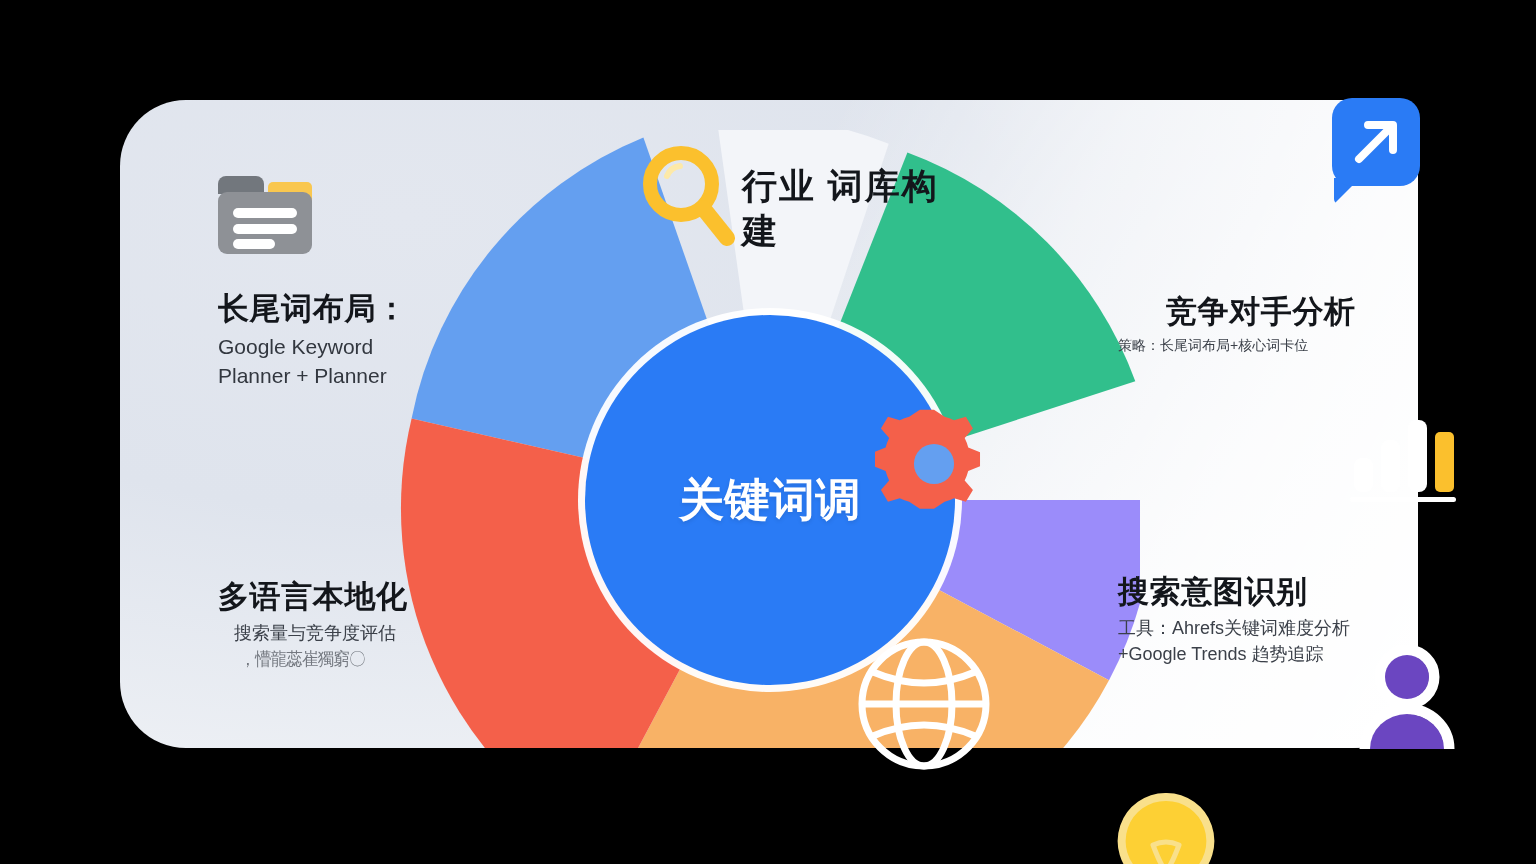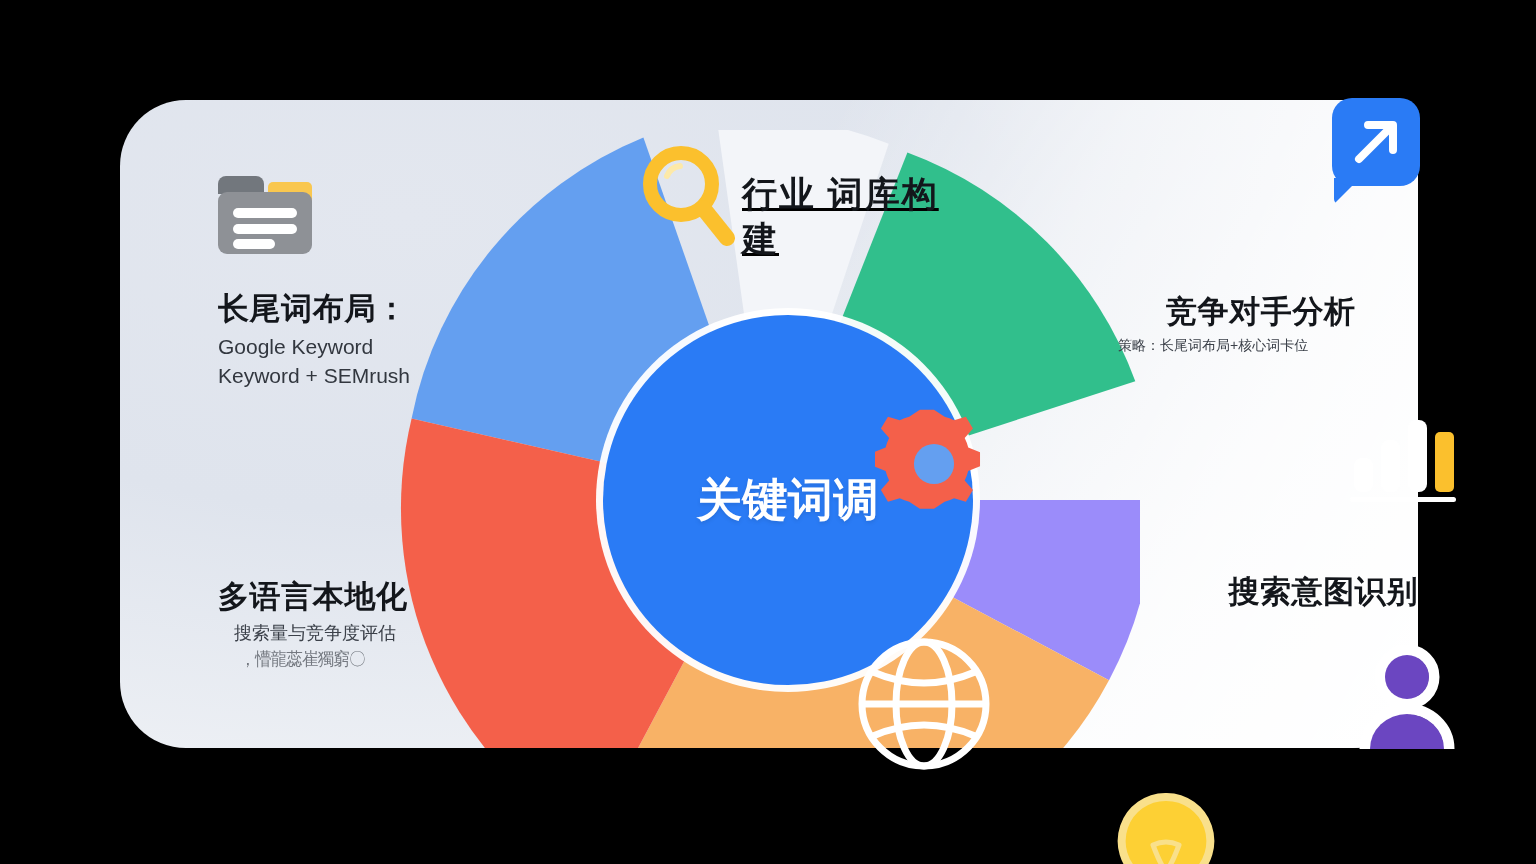--- a/index.html
+++ b/index.html
@@ -33,21 +33,21 @@
     position:absolute;
     left:400px; top:130px;
     width:740px; height:740px;
   }
   .donut {
     position:absolute; left:0; top:0;
     width:740px; height:740px;
   }
   .hub {
     position:absolute;
-    left:203px; top:185px;
+    left:185px; top:185px;
     width:370px; height:370px;
     border-radius:50%;
     background:#2a7bf5;
     display:flex; align-items:center; justify-content:center;
     box-shadow:0 0 0 7px rgba(255,255,255,.95);
   }
   .hub-text {
     color:#fff;
     font-size:45px;
     font-weight:700;
@@ -74,34 +74,34 @@
     font-size:29px; font-weight:700; color:#13161b;
     letter-spacing:.6px; line-height:1.2;
     white-space:nowrap;
   }
   .lbl p {
     font-size:18px; font-weight:400; color:#3b4049;
     line-height:1.42; margin-top:6px;
   }
   .lbl p.en { font-size:21px; color:#32373f; line-height:1.35; }
 
-  .lbl-topcenter { left:742px; top:172px;text-decoration:underline; }
+  .lbl-topcenter { left:742px; top:164px; }
   .lbl-topcenter h3 {
     font-size:35px; line-height:1.28; letter-spacing:2px;
     width:220px; white-space:normal;
   }
 
   .lbl-datasource { left:218px; top:290px; width:230px; }
   .lbl-datasource h3 { font-size:31px; }
 
   .lbl-competitor { left:1118px; top:293px; width:300px; }
   .lbl-competitor h3 { font-size:31px;margin-left:48px; }
   .lbl-competitor p { font-size:14px; }
 
-  .lbl-intent { left:1118px; top:573px; width:300px;text-align:right; }
+  .lbl-intent { left:1118px; top:573px; width:300px; }
   .lbl-intent h3 { font-size:31px; }
   .lbl-intent p { font-size:18px; }
 
   .lbl-multilang { left:218px; top:578px; width:240px; }
   .lbl-multilang h3 { font-size:31px; }
   .lbl-multilang p { font-size:18px;margin-left:16px; }
   .garble {
     display:inline-block;
     color:#5b6068;
     filter:blur(.35px);
@@ -242,30 +242,31 @@
       <rect x="17" y="71" width="42" height="10" rx="5" fill="#ffffff"></rect>
     </svg>
   </div>
 
   <div class="lbl lbl-topcenter">
     <h3>行业 词库构建</h3>
   </div>
 
   <div class="lbl lbl-datasource">
     <h3>长尾词布局：</h3>
-    <p class="en">Google Keyword Keyword + SEMrush</p>
+    <p class="en">Google Keyword Planner + Planner</p>
   </div>
 
   <div class="lbl lbl-competitor">
     <h3>竞争对手分析</h3>
     <p>策略：长尾词布局+核心词卡位</p>
   </div>
 
   <div class="lbl lbl-intent">
     <h3>搜索意图识别</h3>
+    <p>工具：Ahrefs关键词难度分析+Google Trends 趋势追踪</p>
   </div>
 
   <div class="lbl lbl-multilang">
     <h3>多语言本地化</h3>
     <p><span>搜索量与竞争度评估</span><span class="garble">，懵龍蕊崔獨窮〇</span></p>
   </div>
 
   <div class="badge">
     <div class="badge-tail"></div>
     <div class="badge-bubble"></div>

